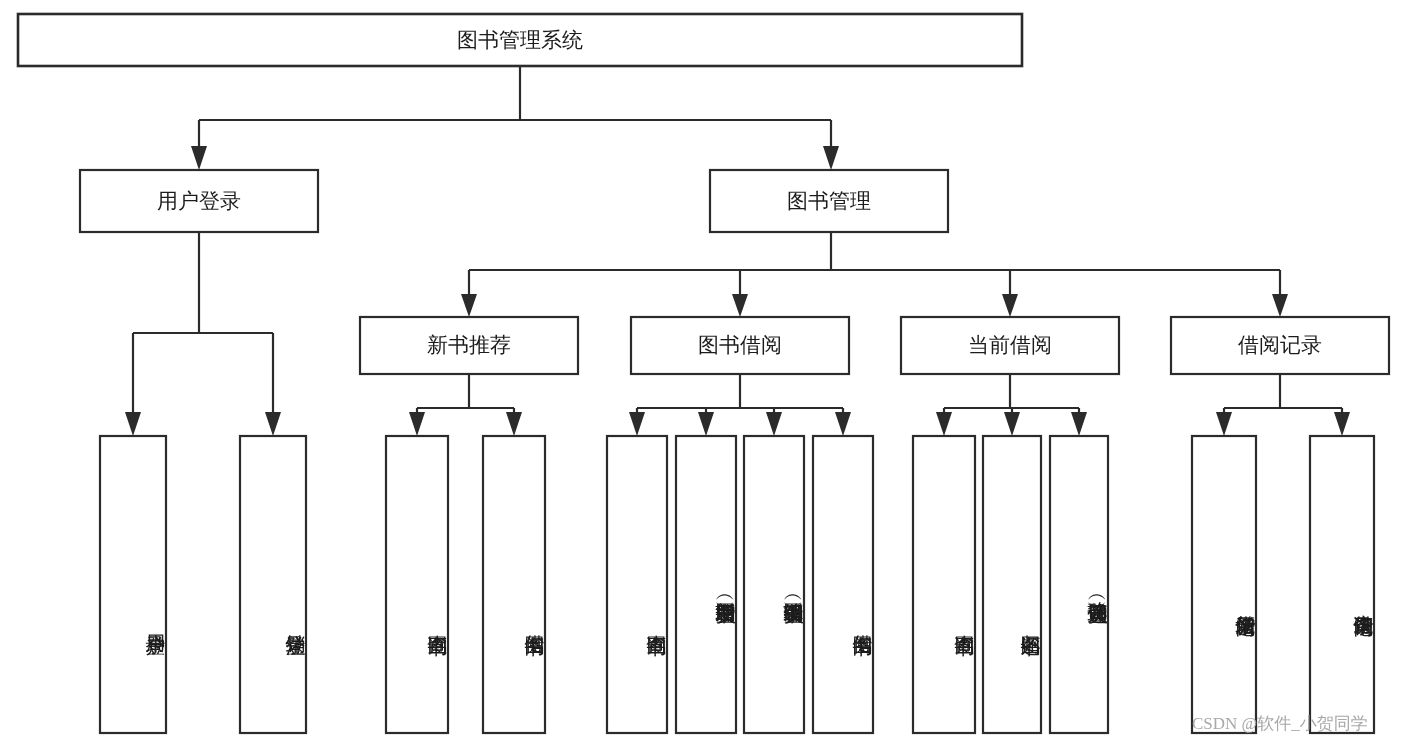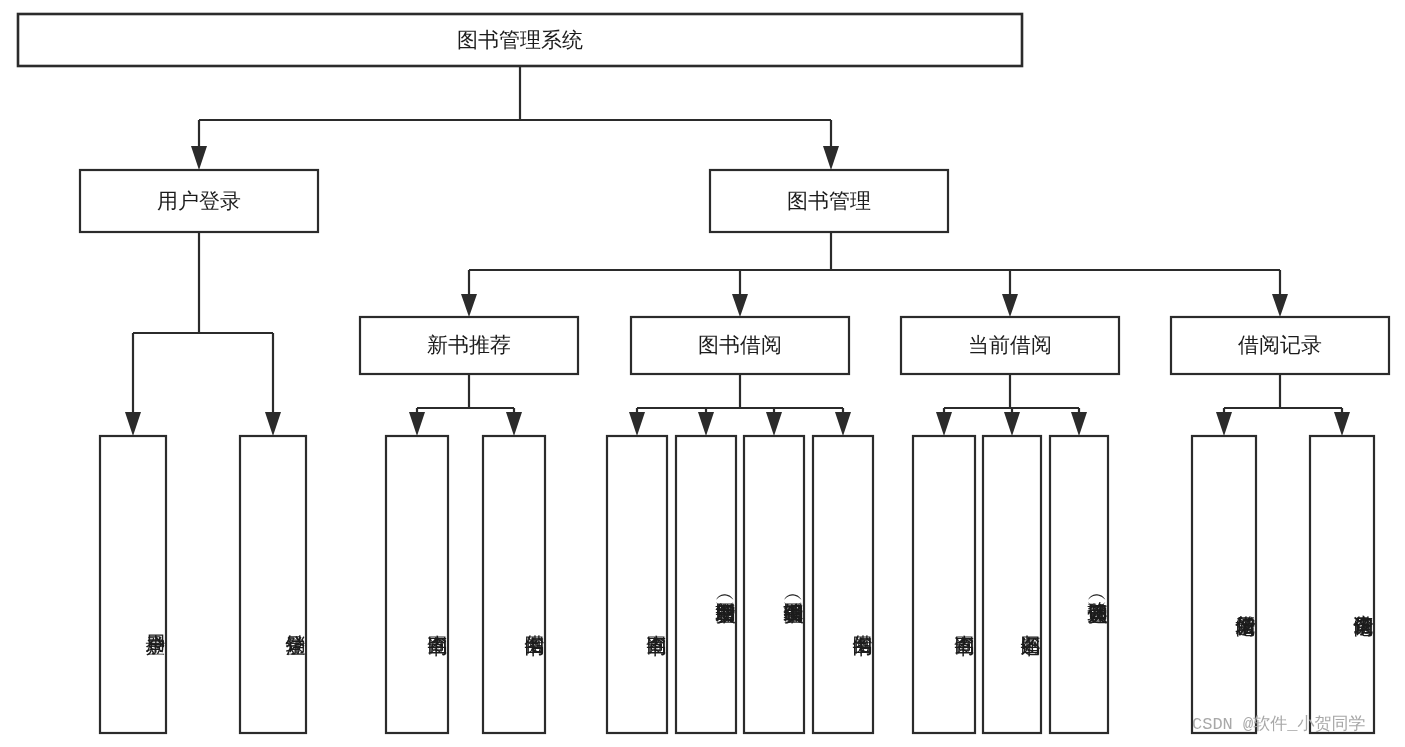--- a/index.html
+++ b/index.html
@@ -62,21 +62,21 @@
     text-orientation: upright;
     display: flex;
     align-items: flex-start;
     justify-content: center;
     letter-spacing: 0.5px;
     pointer-events: none;
     white-space: nowrap;
   }
   .watermark {
     position: absolute;
-    font-family: Liberation Mono, monospace;
+    font-family: Liberation Serif, serif;
     font-size: 17px;
     color: #a8a8a8;
     left: 1192px;
     top: 712px;
     white-space: nowrap;
   }
 </style>
 </head>
 <body>
 

